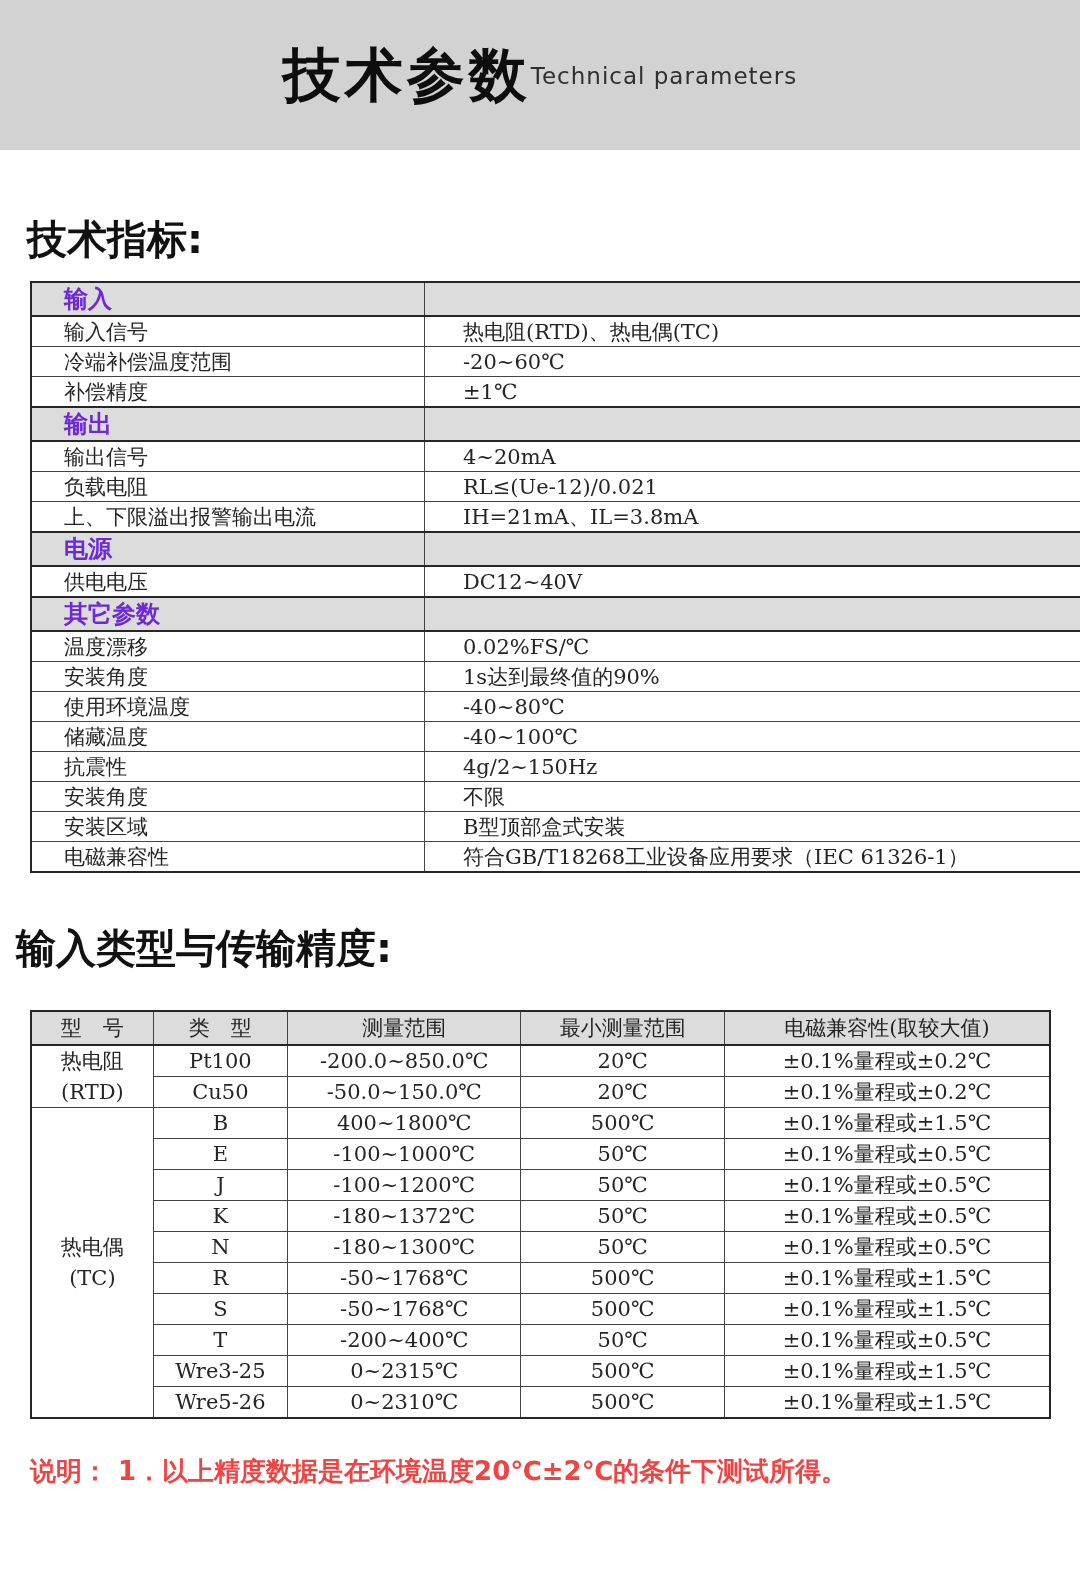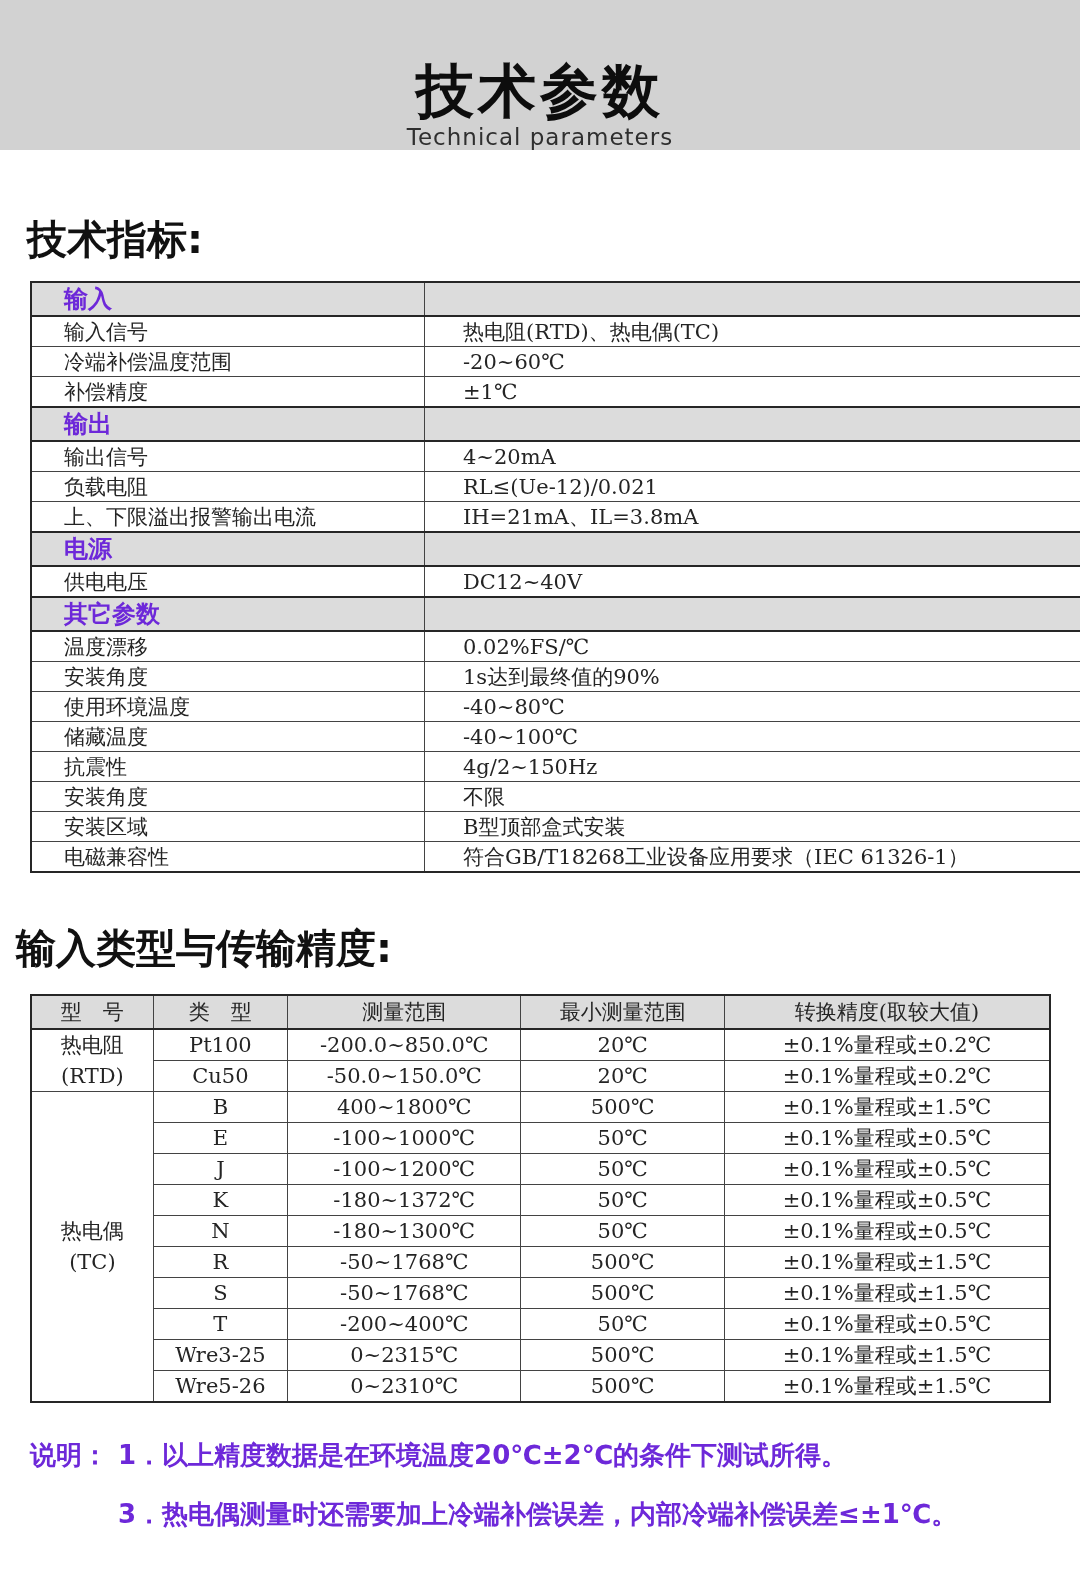--- a/index.html
+++ b/index.html
@@ -4,37 +4,37 @@
 <style>
   html,body{margin:0;padding:0;}
   body{
     width:1080px;min-height:1589px;background:#ffffff;color:#1c1c1c;
     font-family:"DejaVu Sans","Liberation Sans",sans-serif;
     position:relative;
   }
   
   .band{
     width:1080px;height:150px;background:#d2d2d2;
-    display:flex;flex-direction:column;align-items:center;justify-content:flex-end;
+    display:flex;flex-direction:row;align-items:center;justify-content:center;
   }
   .band .title{
     font-size:58px;font-weight:900;color:#0d0d0d;letter-spacing:4px;line-height:1.05;
     font-family:"DejaVu Sans","Liberation Sans",sans-serif;
   }
   .band .subtitle{
     font-size:23px;color:#2f2f2f;margin-top:2px;letter-spacing:1px;
   }
   
   .sec-heading{
     font-size:40px;font-weight:bold;color:#111;
     margin:0;
     font-family:"DejaVu Sans","Liberation Sans",sans-serif;
   }
   #heading1{padding:62px 0 14px 27px;}
-  #heading2{padding:48px 0 18px 16px;}
+  #heading2{padding:48px 0 34px 16px;}
   
   table{
     border-collapse:collapse;table-layout:fixed;
     margin-left:30px;
     font-family:"DejaVu Serif","Liberation Serif",serif;
     font-size:21px;color:#242424;
   }
   td,th{border:1px solid #434343;padding:0;overflow:hidden;white-space:nowrap;}
   
   #t1{width:1021px;border:2px solid #262626;}
@@ -53,21 +53,21 @@
   #t2{width:1021px;border:2px solid #262626;}
   #t2 th,#t2 td{height:30px;text-align:center;vertical-align:middle;font-weight:normal;}
   #t2 thead th{
     background:#dcdcdc;height:32px;border-bottom:2px solid #262626;margin-top:8px;
   }
   #t2 td.model-cell{line-height:1.45;}
   
   .notes{
     margin:36px 0 0 30px;
     font-family:"DejaVu Sans","Liberation Sans",sans-serif;
-    font-weight:bold;font-size:26px;color:#6d28d9;
+    font-weight:bold;font-size:26px;color:#ef4444;
   }
   .note-line{display:flex;margin-bottom:26px;line-height:1.25;}
   .note-prefix{width:88px;flex:0 0 auto;}
   .note-body{flex:1;}
 </style>
 </head>
 <body>
 
 <div class="band">
   <div class="title">技术参数</div>
@@ -166,21 +166,21 @@
       <col style="width: 233px;">
       <col style="width: 203px;">
       <col style="width: 325px;">
     </colgroup>
   <thead>
     <tr>
         <th>型　号</th>
         <th>类　型</th>
         <th>测量范围</th>
         <th>最小测量范围</th>
-        <th>转换精度(取较大值)</th>
+        <th>电磁兼容性(取较大值)</th>
       </tr>
   </thead>
   <tbody>
       <tr>
         <td class="model-cell" rowspan="2">热电阻<br>(RTD)</td>
         <td>Pt100</td>
         <td>-200.0~850.0℃</td>
         <td>20℃</td>
         <td>±0.1%量程或±0.2℃</td>
       </tr>
@@ -252,17 +252,13 @@
         <td>±0.1%量程或±1.5℃</td>
       </tr>
     </tbody>
 </table>
 
 <div class="notes">
     <div class="note-line">
       <span class="note-prefix">说明：</span>
       <span class="note-body">1．以上精度数据是在环境温度20℃±2℃的条件下测试所得。</span>
     </div>
-    <div class="note-line">
-      <span class="note-prefix"></span>
-      <span class="note-body">3．热电偶测量时还需要加上冷端补偿误差，内部冷端补偿误差≤±1℃。</span>
-    </div>
   </div>
 
 </body></html>

